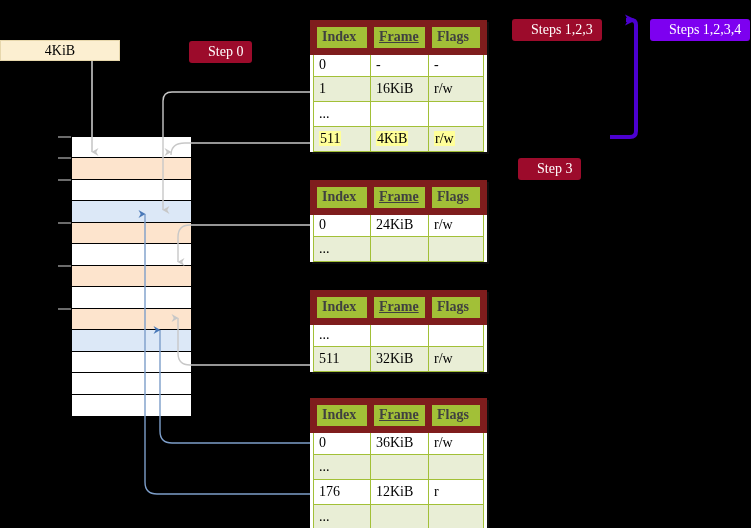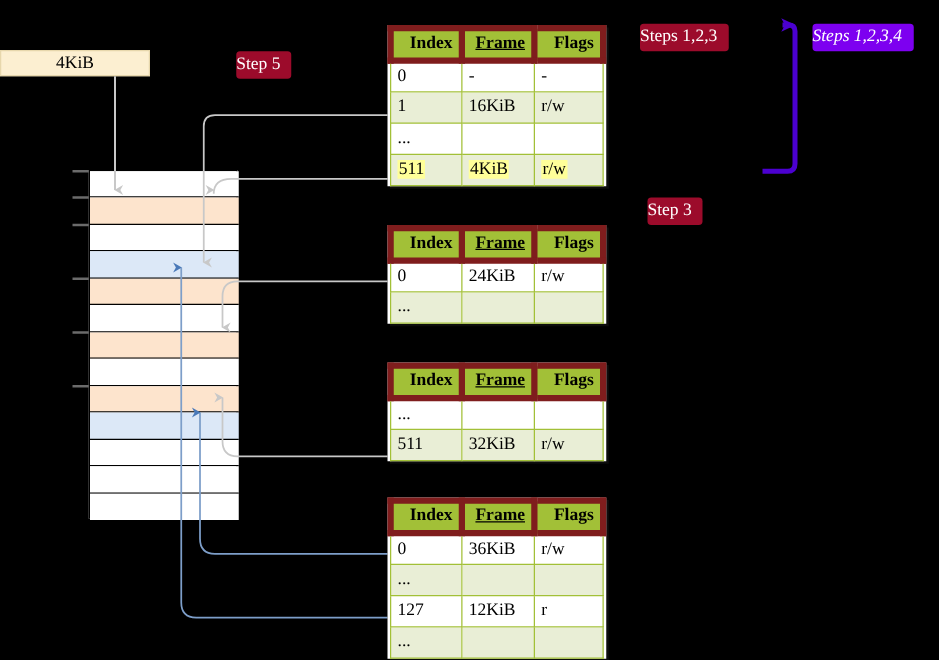--- a/index.html
+++ b/index.html
@@ -21,28 +21,28 @@
     height: 528px;
   }
 
   
   .pill {
     position: absolute;
     color: #ffffff;
     font-family: "Liberation Serif", serif;
     font-size: 14px;
     line-height: 19px;
-    padding: 1px 9px 2px 0;
+    padding: 1px 9px 2px 19px;
     border-radius: 3px;
     white-space: nowrap;
     text-align: center;
     box-sizing: border-box;
   }
   .pill-crimson { background: #9c0b2b; }
-  .pill-violet  { background: #7d00f0; font-style: italic; }
+  .pill-violet  { background: #7d00f0; }
 
   
   .banner {
     position: absolute;
     background: #fcefd1;
     border: 1px solid #e7d7ac;
     color: #000000;
     font-family: "Liberation Serif", serif;
     font-size: 14px;
     text-align: center;
@@ -52,27 +52,27 @@
   
   .ptable {
     position: absolute;
     border-collapse: collapse;
     background: #ffffff;
     table-layout: fixed;
     box-shadow: 2px 2px 0 #0d0d0d;
   }
   .ptable th {
     background: #a2c037;
-    color: #000000;
+    color: #404040;
     font-family: "Liberation Serif", serif;
     font-weight: bold;
     font-size: 14px;
-    text-align: right;
+    text-align: left;
     padding: 2px 5px 3px 5px;
-    border: 5px solid #7f1d1d;
+    border: 7px solid #7f1d1d;
     height: 21px;
     box-sizing: border-box;
   }
   .ptable td {
     font-family: "Liberation Serif", serif;
     font-size: 14px;
     color: #000000;
     text-align: left;
     padding: 2px 5px 3px 5px;
     border: 1px solid #a2c037;
@@ -133,21 +133,21 @@
 </head>
 <body>
 
 <div class="stage">
 
   <div class="banner" style="left:0px; top:40px; width:120px; height:21px; line-height:19px;">
     <span>4KiB</span>
   </div>
 
   <div class="pill pill-crimson" style="left:189px; top:41px;">
-    <span>Step 5</span>
+    <span>Step 0</span>
   </div>
 
   <div class="pill pill-crimson" style="left:518px; top:158px;">
     <span>Step 3</span>
   </div>
 
   <div class="pill pill-crimson" style="left:512px; top:19px;">
     <span>Steps 1,2,3</span>
   </div>
 
@@ -298,21 +298,21 @@
           <td>0</td>
           <td>36KiB</td>
           <td>r/w</td>
         </tr>
         <tr class="shade">
           <td>...</td>
           <td></td>
           <td></td>
         </tr>
         <tr>
-          <td>127</td>
+          <td>176</td>
           <td>12KiB</td>
           <td>r</td>
         </tr>
         <tr class="shade">
           <td>...</td>
           <td></td>
           <td></td>
         </tr>
       </tbody>
     </table>

